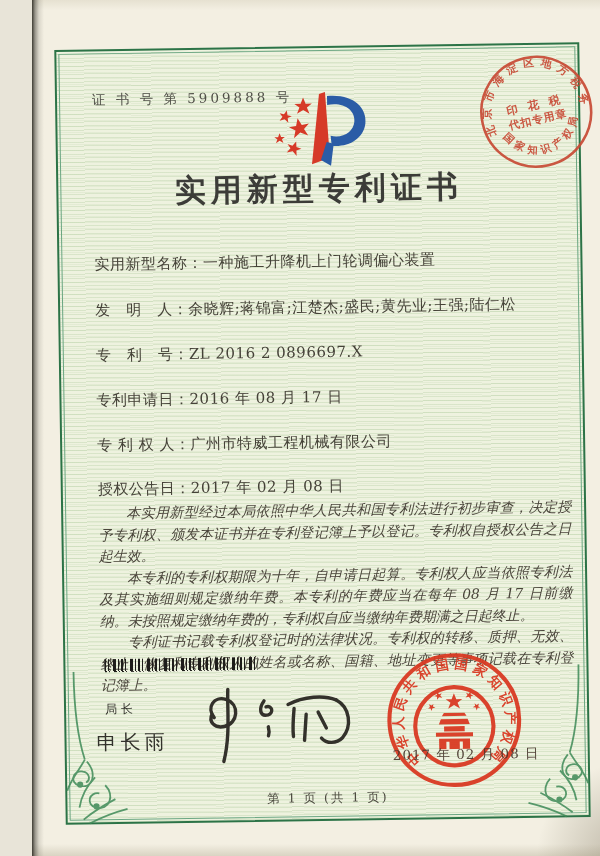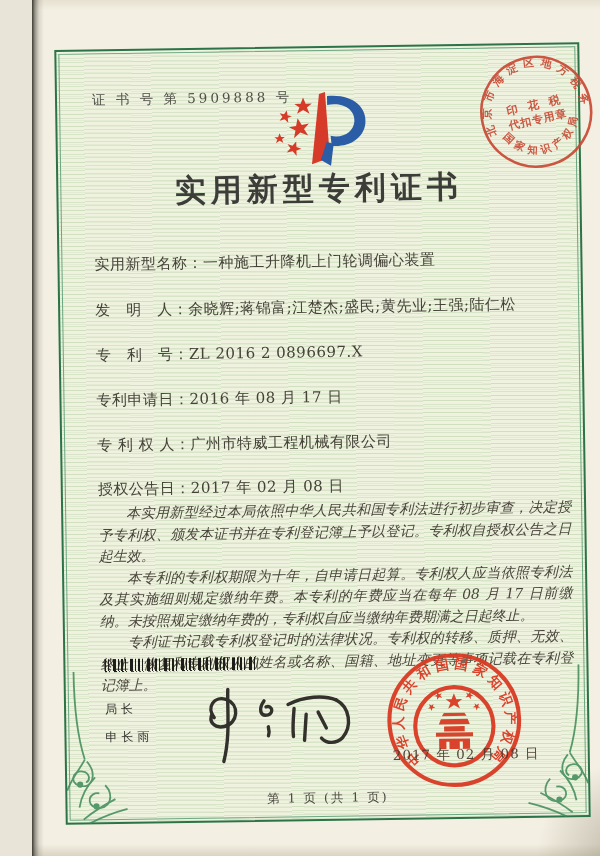--- a/index.html
+++ b/index.html
@@ -60,21 +60,21 @@
   .barcode {
     position:absolute; left:39px; top:608px; width:153px; height:13px;
     background:repeating-linear-gradient(90deg,
       #1e1d1a 0 2px, transparent 2px 4px,
       #1e1d1a 4px 5px, transparent 5px 9px,
       #1e1d1a 9px 12px, transparent 12px 14px,
       #1e1d1a 14px 15px, transparent 15px 17px);
   }
 
   .sig-title { position:absolute; left:39px; top:650px; font-size:12px; letter-spacing:4px; color:#33322c; }
-  .sig-name  { position:absolute; left:39px; top:678px; font-size:12px; letter-spacing:4px; color:#33322c; }
+  .sig-name  { position:absolute; left:30px; top:678px; font-size:20px; letter-spacing:4px; color:#33322c; }
   .signature { position:absolute; left:128px; top:634px; width:180px; height:84px; }
 
   .seal { position:absolute; left:318px; top:604px; width:140px; height:140px; opacity:.95; }
   .seal-date {
     position:absolute; left:326px; top:700px; width:150px;
     font-size:13.5px; letter-spacing:1px; color:rgba(70,54,44,.92); white-space:nowrap; z-index:5;
   }
 
   .footer {
     position:absolute; left:0; top:742px; width:100%; text-align:center;

